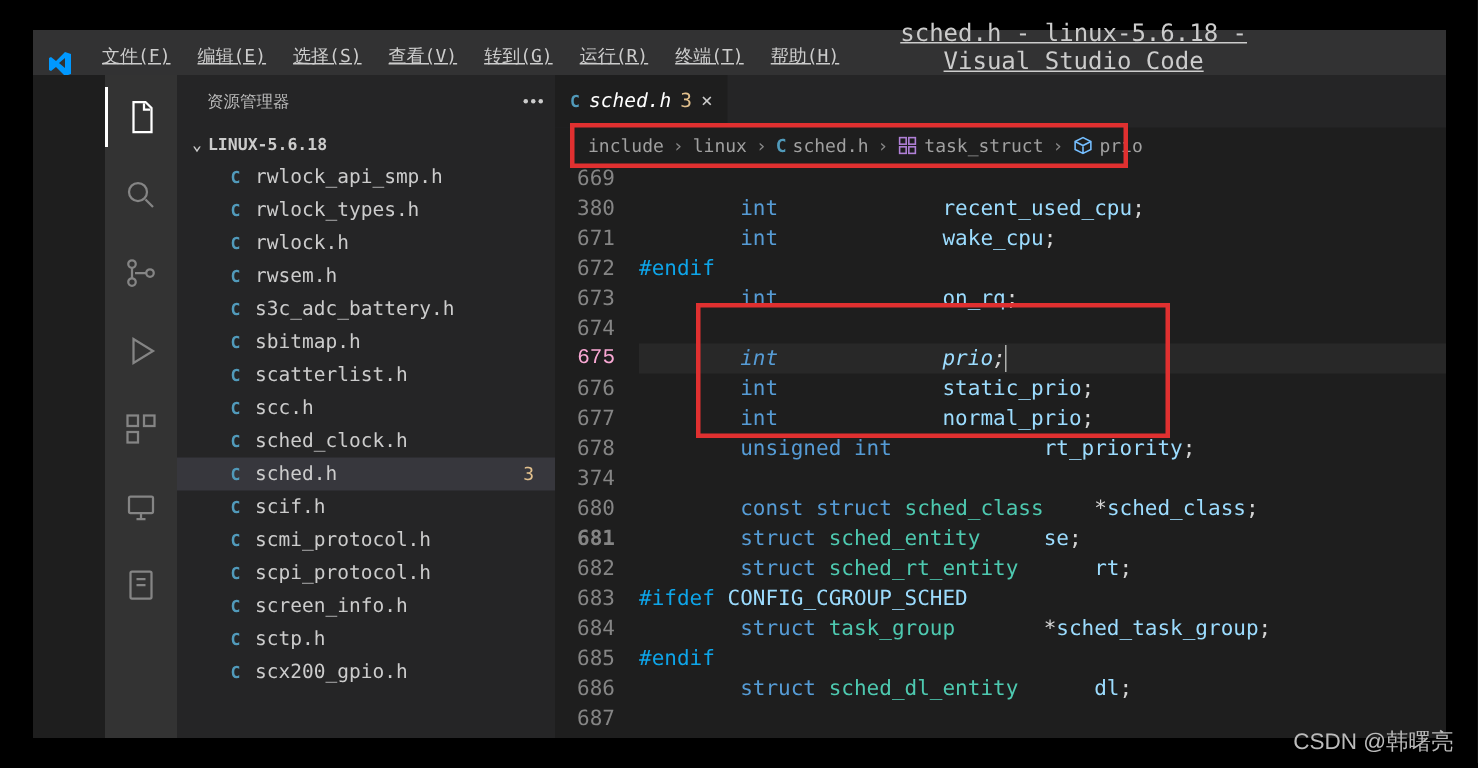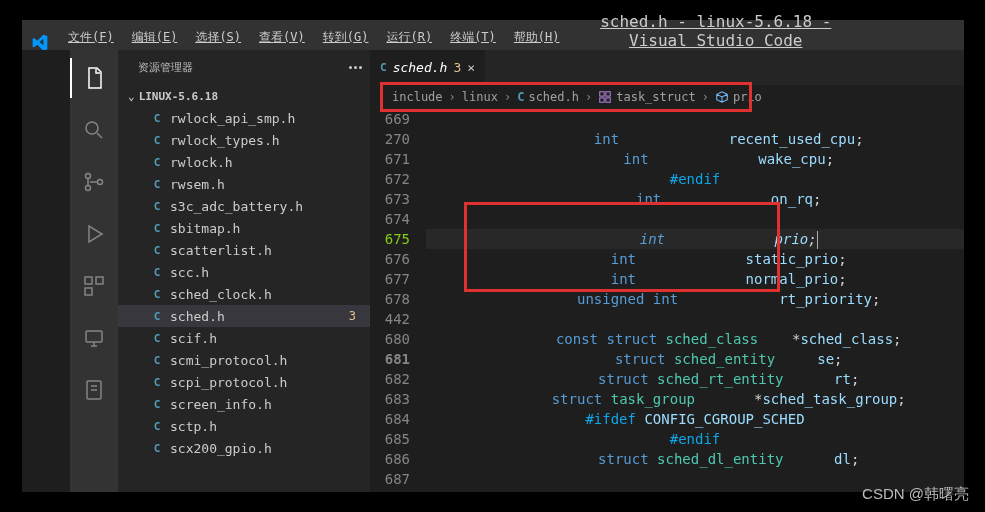--- a/index.html
+++ b/index.html
@@ -29,22 +29,22 @@
 .tab { height: 35px; display: flex; align-items: center; padding: 0 10px; background: #1e1e1e; color: #fff; gap: 6px; font-size: 13px; font-style: italic; }
 .tab .fbadge { color: #519aba; font-weight: bold; font-size: 11px; font-style: normal; }
 .tab .dirty { color: #e2c08d; font-style: normal; }
 .tab .close { color: #ccc; font-style: normal; }
 .breadcrumb { height: 24px; display: flex; align-items: center; padding-left: 22px; color: #a0a0a0; font-size: 12px; gap: 6px; position: relative; }
 .breadcrumb .sep { color: #888; }
 .breadcrumb .bc-item { display: flex; align-items: center; gap: 4px; }
 .breadcrumb .bc-c { color: #519aba; font-weight: bold; }
 .code { flex: 1; display: flex; font-family: Consolas, monospace; font-size: 14px; line-height: 20px; overflow: hidden; position: relative; }
 .gutter { width: 56px; text-align: right; color: #858585; padding-right: 16px; }
-.gutter .cur { color: #84cc16; }
-.lines { flex: 1; position: relative; text-align: center; }
+.gutter .cur { color: #f9a8d4; font-family: Liberation Mono, monospace; }
+.lines { flex: 1; position: relative; }
 .lines .line { height: 20px; white-space: pre; color: #d4d4d4; }
 .lines .line.hl { background: #282828; font-style: italic; }
 .kw { color: #569cd6; }
 .kw2 { color: #0ea5e9; }
 .ident { color: #9cdcfe; }
 .type { color: #4ec9b0; }
 .cursor { border-left: 1px solid #aeafad; display: inline-block; height: 18px; vertical-align: middle; }
 .red-box { position: absolute; border: 3px solid #e03030; pointer-events: none; }
 .red-breadcrumb { top: 32px; left: 10px; width: 372px; height: 30px; }
 .red-code { top: 152px; left: 94px; width: 316px; height: 90px; }
@@ -242,30 +242,30 @@
               <svg width="14" height="14" viewBox="0 0 16 16">
                 <path fill="none" stroke="#75beff" stroke-width="1.2" d="M2 5l6-3 6 3v6l-6 3-6-3z M2 5l6 3 6-3 M8 8v6"></path>
               </svg>
             </span>
             <span> prio</span>
           </span>
         </div>
       <div class="code">
         <div class="gutter" id="gutter">
             <div style="height: 20px;">669</div>
-            <div style="height: 20px;">270</div>
+            <div style="height: 20px;">380</div>
             <div style="height: 20px;">671</div>
             <div style="height: 20px;">672</div>
             <div style="height: 20px;">673</div>
             <div style="height: 20px;">674</div>
             <div class="cur" style="height: 20px;">675</div>
             <div style="height: 20px;">676</div>
             <div style="height: 20px;">677</div>
             <div style="height: 20px;">678</div>
-            <div style="height: 20px;">442</div>
+            <div style="height: 20px;">374</div>
             <div style="height: 20px;">680</div>
             <div style="height: 20px; font-weight: bold;">681</div>
             <div style="height: 20px;">682</div>
             <div style="height: 20px;">683</div>
             <div style="height: 20px;">684</div>
             <div style="height: 20px;">685</div>
             <div style="height: 20px;">686</div>
             <div style="height: 20px;">687</div>
           </div>
         <div class="lines" id="lines">
@@ -276,22 +276,22 @@
             <div class="line">        <span class="kw">int</span>             <span class="ident">on_rq</span>;</div>
             <div class="line"></div>
             <div class="line hl">        <span class="kw">int</span>             <span class="ident">prio</span>;<span class="cursor"></span></div>
             <div class="line">        <span class="kw">int</span>             <span class="ident">static_prio</span>;</div>
             <div class="line">        <span class="kw">int</span>             <span class="ident">normal_prio</span>;</div>
             <div class="line">        <span class="kw">unsigned</span> <span class="kw">int</span>            <span class="ident">rt_priority</span>;</div>
             <div class="line"></div>
             <div class="line">        <span class="kw">const</span> <span class="kw">struct</span> <span class="type">sched_class</span>    *<span class="ident">sched_class</span>;</div>
             <div class="line">        <span class="kw">struct</span> <span class="type">sched_entity</span>     <span class="ident">se</span>;</div>
             <div class="line">        <span class="kw">struct</span> <span class="type">sched_rt_entity</span>      <span class="ident">rt</span>;</div>
+            <div class="line"><span class="kw2">#ifdef</span> <span class="ident">CONFIG_CGROUP_SCHED</span></div>
             <div class="line">        <span class="kw">struct</span> <span class="type">task_group</span>       *<span class="ident">sched_task_group</span>;</div>
-            <div class="line"><span class="kw2">#ifdef</span> <span class="ident">CONFIG_CGROUP_SCHED</span></div>
             <div class="line"><span class="kw2">#endif</span></div>
             <div class="line">        <span class="kw">struct</span> <span class="type">sched_dl_entity</span>      <span class="ident">dl</span>;</div>
             <div class="line"></div>
           </div>
       </div>
       <div class="red-box red-breadcrumb"></div>
       <div class="red-box red-code"></div>
     </div>
 
   </div>

